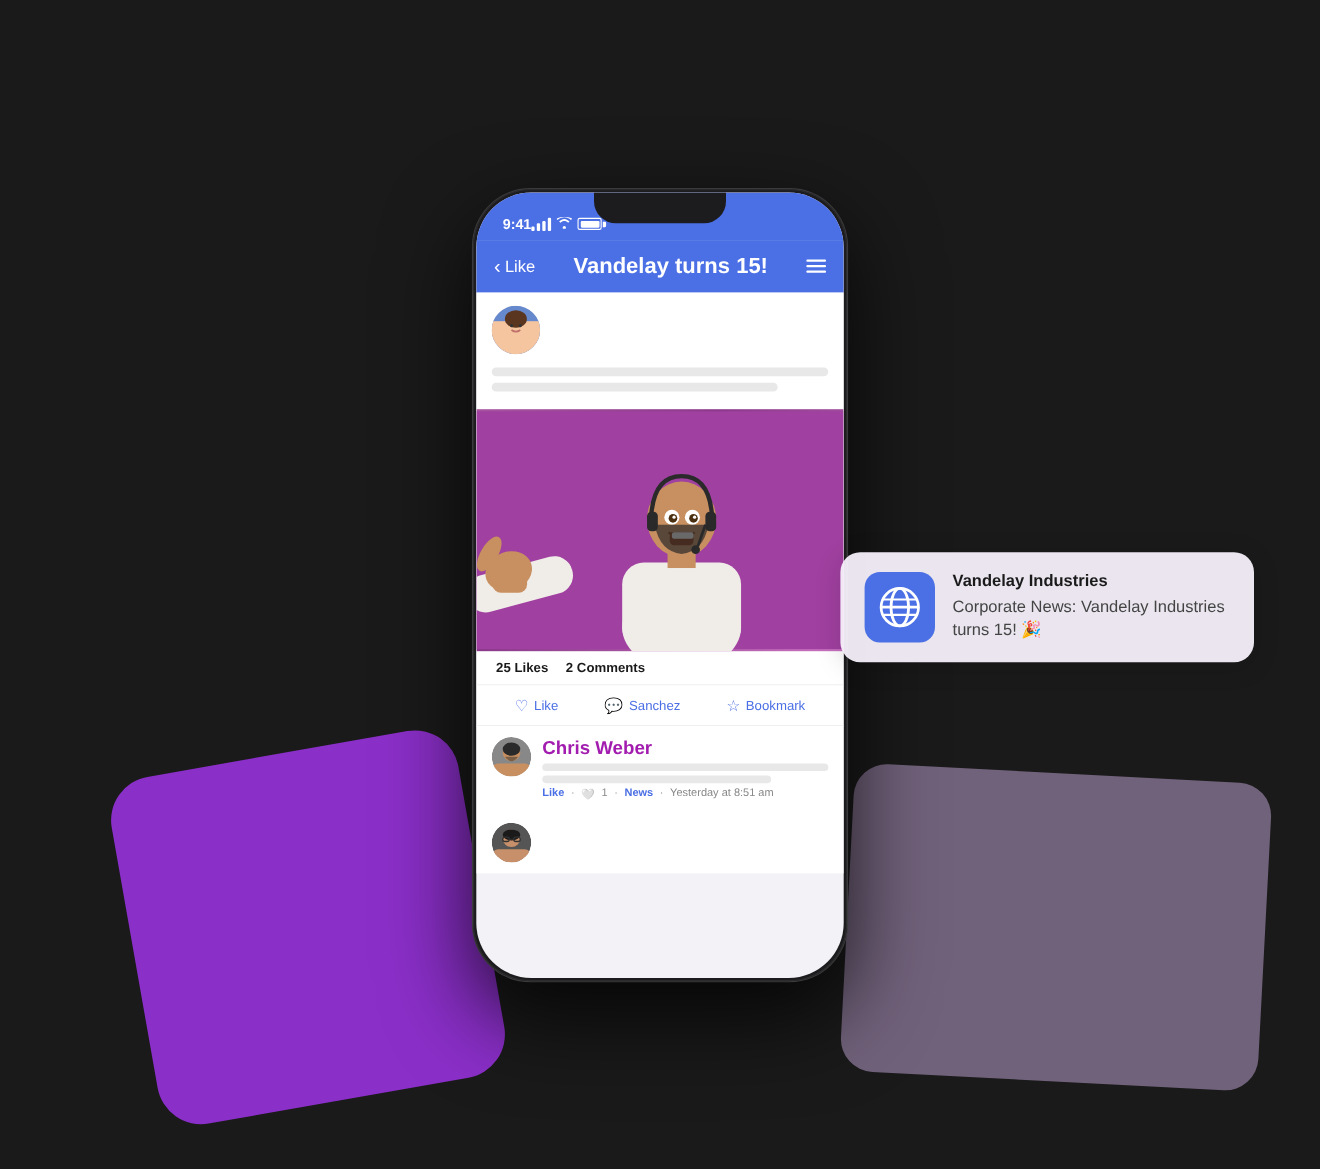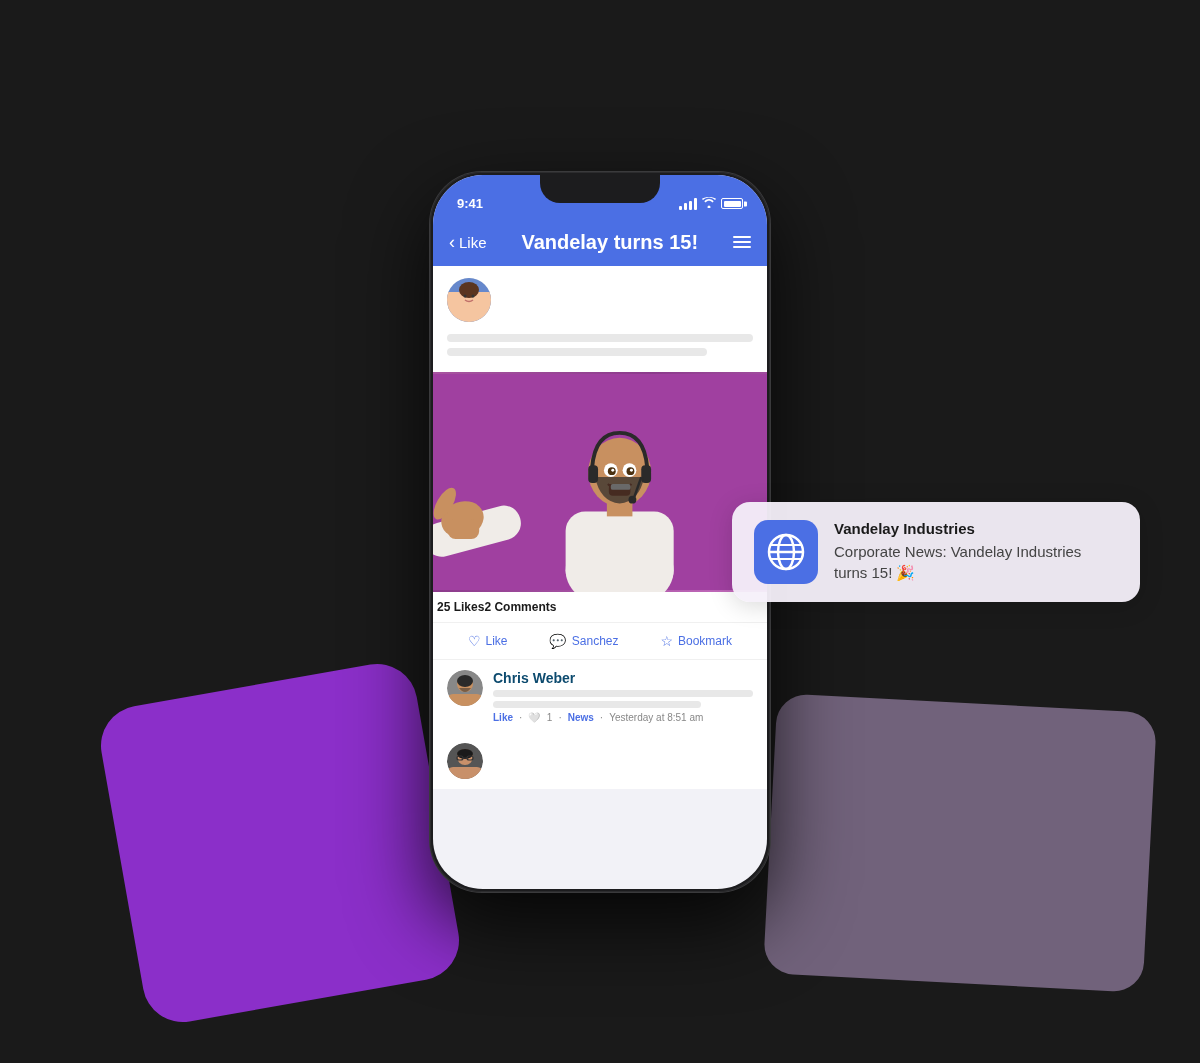--- a/index.html
+++ b/index.html
@@ -45,21 +45,21 @@
       right: 60px;
       top: 50%;
       transform: translateY(-30%);
       z-index: 10;
       background: rgba(245, 240, 250, 0.95);
       border-radius: 18px;
       padding: 18px 22px;
       display: flex;
       align-items: center;
       gap: 16px;
-      width: 408px;
+      width: 376px;
       box-shadow: 0 4px 24px rgba(0,0,0,0.15);
     }
     .notif-icon {
       width: 64px;
       height: 64px;
       background: #4B6FE4;
       border-radius: 14px;
       display: flex;
       align-items: center;
       justify-content: center;
@@ -107,21 +107,20 @@
       overflow: hidden;
       position: relative;
     }
 
     
     .status-bar {
       background: #4B6FE4;
       height: 44px;
       display: flex;
       align-items: flex-end;
-      justify-content: space-between;
       padding: 0 24px 8px;
       position: relative;
     }
     .status-time {
       font-size: 13px;
       font-weight: 600;
       color: white;
     }
     .status-icons {
       display: flex;
@@ -276,22 +275,23 @@
       background: linear-gradient(135deg, #a855a0 0%, #8b3a8b 40%, #c870c0 100%);
       position: relative;
       overflow: hidden;
       display: flex;
       align-items: center;
       justify-content: flex-end;
     }
 
     
     .engagement-row {
-      padding: 8px 4px;
-      display: flex;
+      padding: 8px 18px;
+      display: flex;
+      gap: 16px;
       border-bottom: 1px solid #f0f0f0;
     }
     .engagement-count {
       font-size: 12px;
       color: #666;
     }
     .engagement-count span {
       font-weight: 700;
       color: #1a1a1a;
     }
@@ -323,23 +323,23 @@
     }
     .comment-avatar {
       width: 36px;
       height: 36px;
       border-radius: 50%;
       flex-shrink: 0;
       overflow: hidden;
     }
     .comment-content { flex: 1; }
     .comment-author {
-      font-size: 14px;
+      font-size: 17px;
       font-weight: 700;
-      color: #0c4a6e;
+      color: #a21caf;
       margin-bottom: 4px;
     }
     .comment-line {
       height: 7px;
       background: #e8e8e8;
       border-radius: 4px;
       margin-bottom: 4px;
     }
     .comment-line.short { width: 55%; }
     .comment-line.medium { width: 80%; }

